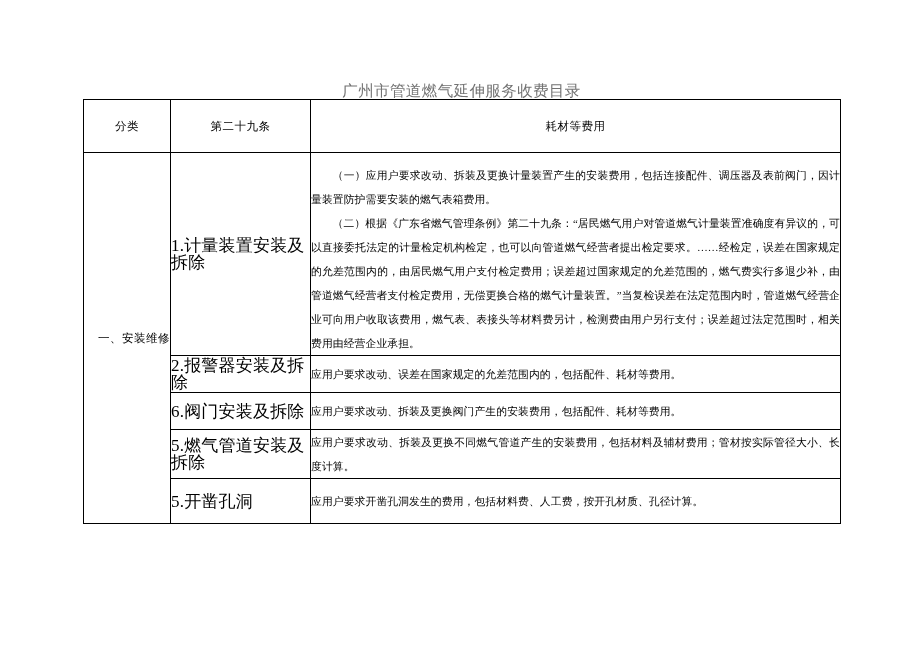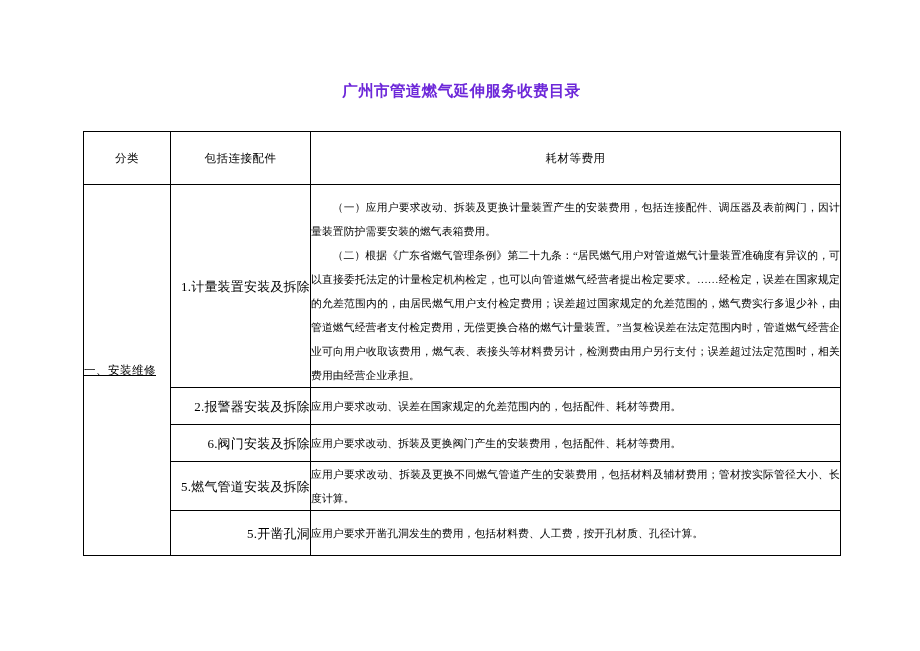--- a/index.html
+++ b/index.html
@@ -20,29 +20,29 @@
     height: 651px;
     box-sizing: border-box;
   }
   .doc-title {
     position: absolute;
     left: 83px;
     top: 80px;
     width: 757px;
     text-align: center;
     font-size: 15.5px;
-    font-weight: bold;
+    font-weight: normal;
     letter-spacing: 0.4px;
     line-height: 22px;
-    color: #6d28d9;
+    color: #737373;
   }
   table.fee-table {
     position: absolute;
     left: 83px;
-    top: 131px;
+    top: 99px;
     width: 757px;
     border-collapse: collapse;
     table-layout: fixed;
   }
   table.fee-table td,
   table.fee-table th {
     border: 1px solid #000000;
     padding: 0;
     vertical-align: middle;
     font-weight: normal;
@@ -53,34 +53,33 @@
 
   .hdr-cell {
     height: 52px;
     text-align: center;
     font-size: 11.5px;
     font-weight: bold;
     letter-spacing: 0.5px;
     line-height: 16px;
   }
   .cat-cell {
-    text-align: left;
+    text-align: right;
     vertical-align: middle;
     font-size: 11.5px;
     font-weight: bold;
     letter-spacing: 0.5px;
-    text-decoration: underline;
   }
   .item-cell {
     padding: 7px 5px 7px 7px;
-    font-size: 13px;
+    font-size: 17px;
     line-height: 17px;
     letter-spacing: 0.2px;
     vertical-align: middle;
-    text-align: right;
+    text-align: left;
   }
   .detail-cell {
     padding: 8px 8px 8px 7px;
     font-size: 10.8px;
     line-height: 24px;
     letter-spacing: 0.1px;
     text-align: justify;
     text-justify: inter-ideograph;
     vertical-align: middle;
   }
@@ -108,21 +107,21 @@
 
   <table class="fee-table">
     <colgroup>
       <col class="c-category">
       <col class="c-item">
       <col class="c-detail">
     </colgroup>
     <thead>
       <tr>
         <th class="hdr-cell">分类</th>
-        <th class="hdr-cell">包括连接配件</th>
+        <th class="hdr-cell">第二十九条</th>
         <th class="hdr-cell">耗材等费用</th>
       </tr>
     </thead>
     <tbody>
       <tr class="row-big">
         <td class="cat-cell" rowspan="5">一、安装维修</td>
         <td class="item-cell">1.计量装置安装及拆除</td>
         <td class="detail-cell long">
           <p class="para">（一）应用户要求改动、拆装及更换计量装置产生的安装费用，包括连接配件、调压器及表前阀门，因计量装置防护需要安装的燃气表箱费用。</p>
           <p class="para">（二）根据《广东省燃气管理条例》第二十九条：“居民燃气用户对管道燃气计量装置准确度有异议的，可以直接委托法定的计量检定机构检定，也可以向管道燃气经营者提出检定要求。……经检定，误差在国家规定的允差范围内的，由居民燃气用户支付检定费用；误差超过国家规定的允差范围的，燃气费实行多退少补，由管道燃气经营者支付检定费用，无偿更换合格的燃气计量装置。”当复检误差在法定范围内时，管道燃气经营企业可向用户收取该费用，燃气表、表接头等材料费另计，检测费由用户另行支付；误差超过法定范围时，相关费用由经营企业承担。</p>

